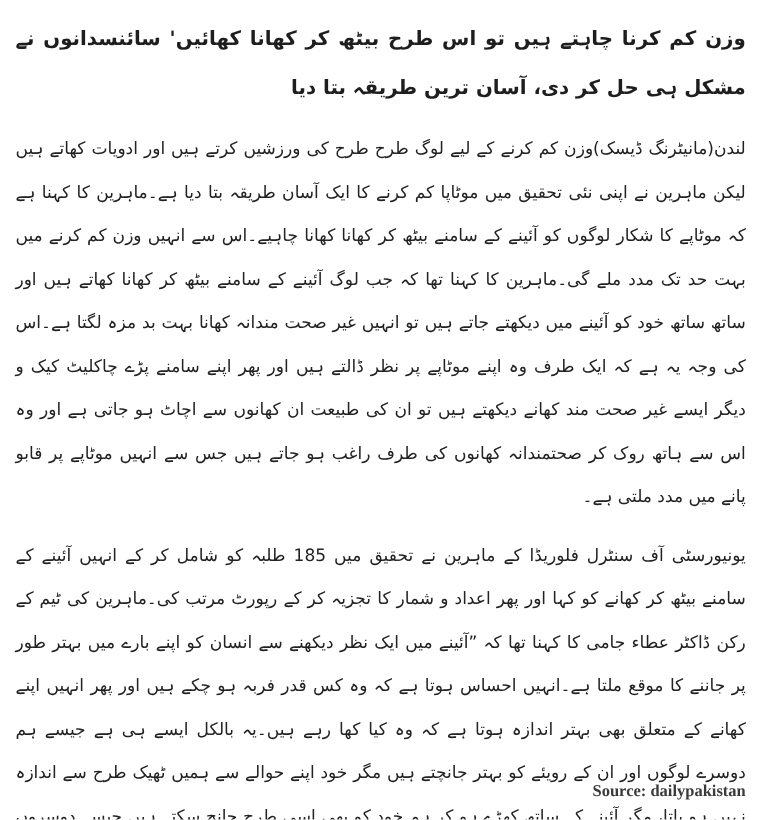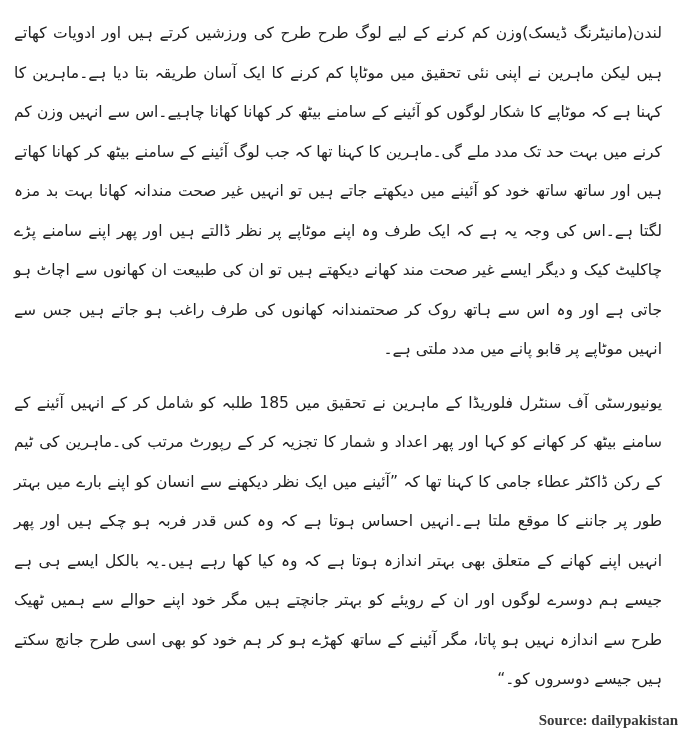--- a/index.html
+++ b/index.html
@@ -21,21 +21,21 @@
   }
   .article-title {
     margin: 0 0 14px 0;
     font-size: 18px;
     font-weight: bold;
     line-height: 2.45;
     text-align: justify;
     color: #1e1e1e;
   }
   .body-para {
-    margin: 0 16px 14px 0;
+    margin: 0 0 14px 0;
     font-size: 15.5px;
     font-weight: 500;
     line-height: 2.55;
     text-align: justify;
     color: #222222;
   }
   .source-line {
     position: absolute;
     bottom: 16px;
     right: 14px;
@@ -44,17 +44,18 @@
     font-weight: bold;
     font-size: 15px;
     color: #3a3a3a;
     text-align: center;
   }
 </style>
 </head>
 <body>
 
 <div class="page">
+  <h1 class="article-title">وزن کم کرنا چاہتے ہیں تو اس طرح بیٹھ کر کھانا کھائیں' سائنسدانوں نے مشکل ہی حل کر دی، آسان ترین طریقہ بتا دیا</h1>
   <p class="body-para">لندن(مانیٹرنگ ڈیسک)وزن کم کرنے کے لیے لوگ طرح طرح کی ورزشیں کرتے ہیں اور ادویات کھاتے ہیں لیکن ماہرین نے اپنی نئی تحقیق میں موٹاپا کم کرنے کا ایک آسان طریقہ بتا دیا ہے۔ماہرین کا کہنا ہے کہ موٹاپے کا شکار لوگوں کو آئینے کے سامنے بیٹھ کر کھانا کھانا چاہیے۔اس سے انہیں وزن کم کرنے میں بہت حد تک مدد ملے گی۔ماہرین کا کہنا تھا کہ جب لوگ آئینے کے سامنے بیٹھ کر کھانا کھاتے ہیں اور ساتھ ساتھ خود کو آئینے میں دیکھتے جاتے ہیں تو انہیں غیر صحت مندانہ کھانا بہت بد مزہ لگتا ہے۔اس کی وجہ یہ ہے کہ ایک طرف وہ اپنے موٹاپے پر نظر ڈالتے ہیں اور پھر اپنے سامنے پڑے چاکلیٹ کیک و دیگر ایسے غیر صحت مند کھانے دیکھتے ہیں تو ان کی طبیعت ان کھانوں سے اچاٹ ہو جاتی ہے اور وہ اس سے ہاتھ روک کر صحتمندانہ کھانوں کی طرف راغب ہو جاتے ہیں جس سے انہیں موٹاپے پر قابو پانے میں مدد ملتی ہے۔</p>
   <p class="body-para">یونیورسٹی آف سنٹرل فلوریڈا کے ماہرین نے تحقیق میں 185 طلبہ کو شامل کر کے انہیں آئینے کے سامنے بیٹھ کر کھانے کو کہا اور پھر اعداد و شمار کا تجزیہ کر کے رپورٹ مرتب کی۔ماہرین کی ٹیم کے رکن ڈاکٹر عطاء جامی کا کہنا تھا کہ ”آئینے میں ایک نظر دیکھنے سے انسان کو اپنے بارے میں بہتر طور پر جاننے کا موقع ملتا ہے۔انہیں احساس ہوتا ہے کہ وہ کس قدر فربہ ہو چکے ہیں اور پھر انہیں اپنے کھانے کے متعلق بھی بہتر اندازہ ہوتا ہے کہ وہ کیا کھا رہے ہیں۔یہ بالکل ایسے ہی ہے جیسے ہم دوسرے لوگوں اور ان کے رویئے کو بہتر جانچتے ہیں مگر خود اپنے حوالے سے ہمیں ٹھیک طرح سے اندازہ نہیں ہو پاتا، مگر آئینے کے ساتھ کھڑے ہو کر ہم خود کو بھی اسی طرح جانچ سکتے ہیں جیسے دوسروں کو۔“</p>
 </div>
 
 <div class="source-line">Source: dailypakistan</div>
 
 </body></html>

